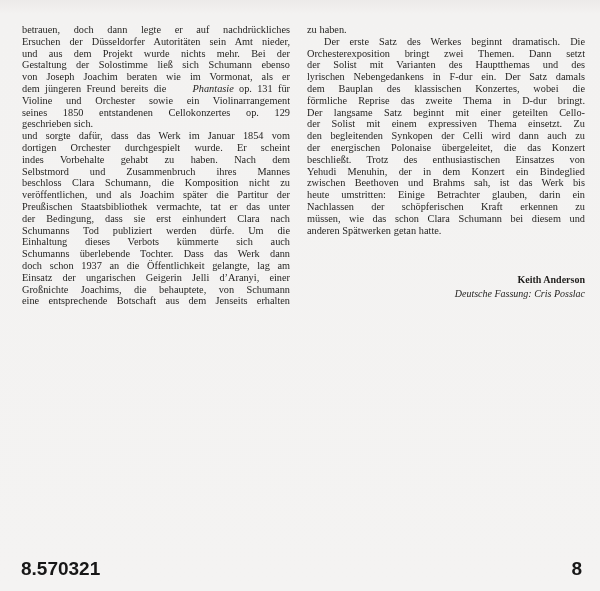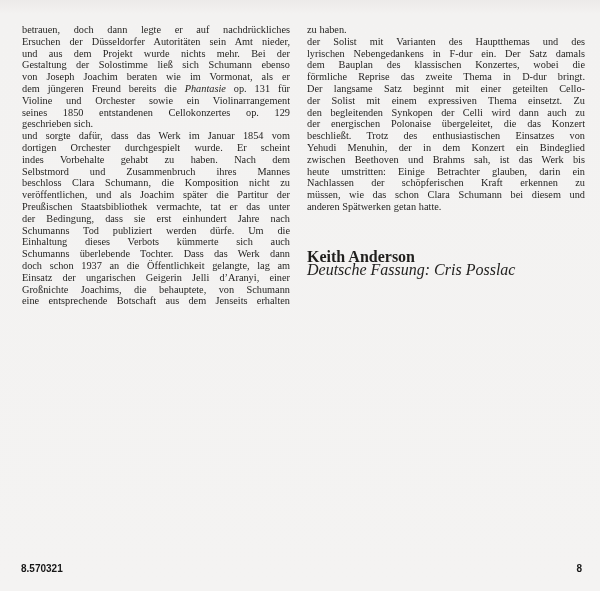--- a/index.html
+++ b/index.html
@@ -35,39 +35,39 @@
     font-size: 10.3px;
     line-height: 11.8px;
     height: 11.8px;
     overflow: hidden;
     text-align: justify;
     text-align-last: justify;
     word-spacing: 0.2px;
   }
   .line.final { text-align-last: left; }
   .line.indent { text-indent: 17px; }
-  .it { font-style: italic; }
+  .it { font-style: italic; margin-left: 21px; }
   .b  { font-weight: bold; }
   .credits {
     margin-top: 37px;
-    text-align: left;
-    font-size: 16px;
+    text-align: right;
+    font-size: 10px;
     line-height: 13.6px;
   }
   .credit-line.b  { font-weight: bold; }
   .credit-line.it { font-style: italic; }
   .footer {
     position: absolute;
     left: 0;
     right: 0;
-    bottom: 17px;
+    bottom: 11px;
     height: 16px;
     font-family: "Liberation Sans", "DejaVu Sans", sans-serif;
     font-weight: bold;
-    font-size: 10px;
+    font-size: 19px;
     color: #171717;
   }
   .catalog { position: absolute; left: 21px; bottom: 0; }
   .pagenum { position: absolute; right: 18px; bottom: 0; }
 </style>
 </head>
 <body>
 
 <div class="page">
   <div class="columns">
@@ -81,31 +81,33 @@
         <div class="line"><span>Violine und Orchester sowie ein Violinarrangement</span></div>
         <div class="line"><span>seines 1850 entstandenen Cellokonzertes op. 129</span></div>
         <div class="line final"><span>geschrieben sich.</span></div>
         <div class="line"><span>und sorgte dafür, dass das Werk im Januar 1854 vom</span></div>
         <div class="line"><span>dortigen Orchester durchgespielt wurde. Er scheint</span></div>
         <div class="line"><span>indes Vorbehalte gehabt zu haben. Nach dem</span></div>
         <div class="line"><span>Selbstmord und Zusammenbruch ihres Mannes</span></div>
         <div class="line"><span>beschloss Clara Schumann, die Komposition nicht zu</span></div>
         <div class="line"><span>veröffentlichen, und als Joachim später die Partitur der</span></div>
         <div class="line"><span>Preußischen Staatsbibliothek vermachte, tat er das unter</span></div>
-        <div class="line"><span>der Bedingung, dass sie erst einhundert Jahre nach</span></div>
+        <div class="line"><span>der Bedingung, dass sie erst einhundert Clara nach</span></div>
         <div class="line"><span>Schumanns Tod publiziert werden dürfe. Um die</span></div>
         <div class="line"><span>Einhaltung dieses Verbots kümmerte sich auch</span></div>
         <div class="line"><span>Schumanns überlebende Tochter. Dass das Werk dann</span></div>
         <div class="line"><span>doch schon 1937 an die Öffentlichkeit gelangte, lag am</span></div>
         <div class="line"><span>Einsatz der ungarischen Geigerin Jelli d’Aranyi, einer</span></div>
         <div class="line"><span>Großnichte Joachims, die behauptete, von Schumann</span></div>
         <div class="line"><span>eine entsprechende Botschaft aus dem Jenseits erhalten</span></div>
       </div>
     <div class="column col-right">
         <div class="line final"><span>zu haben.</span></div>
+        <div class="line indent"><span>Der erste Satz des Werkes beginnt dramatisch. Die</span></div>
+        <div class="line"><span>Orchesterexposition bringt zwei Themen. Dann setzt</span></div>
         <div class="line"><span>der Solist mit Varianten des Hauptthemas und des</span></div>
         <div class="line"><span>lyrischen Nebengedankens in F-dur ein. Der Satz damals</span></div>
         <div class="line"><span>dem Bauplan des klassischen Konzertes, wobei die</span></div>
         <div class="line"><span>förmliche Reprise das zweite Thema in D-dur bringt.</span></div>
         <div class="line"><span>Der langsame Satz beginnt mit einer geteilten Cello-</span></div>
         <div class="line"><span>der Solist mit einem expressiven Thema einsetzt. Zu</span></div>
         <div class="line"><span>den begleitenden Synkopen der Celli wird dann auch zu</span></div>
         <div class="line"><span>der energischen Polonaise übergeleitet, die das Konzert</span></div>
         <div class="line"><span>beschließt. Trotz des enthusiastischen Einsatzes von</span></div>
         <div class="line"><span>Yehudi Menuhin, der in dem Konzert ein Bindeglied</span></div>

